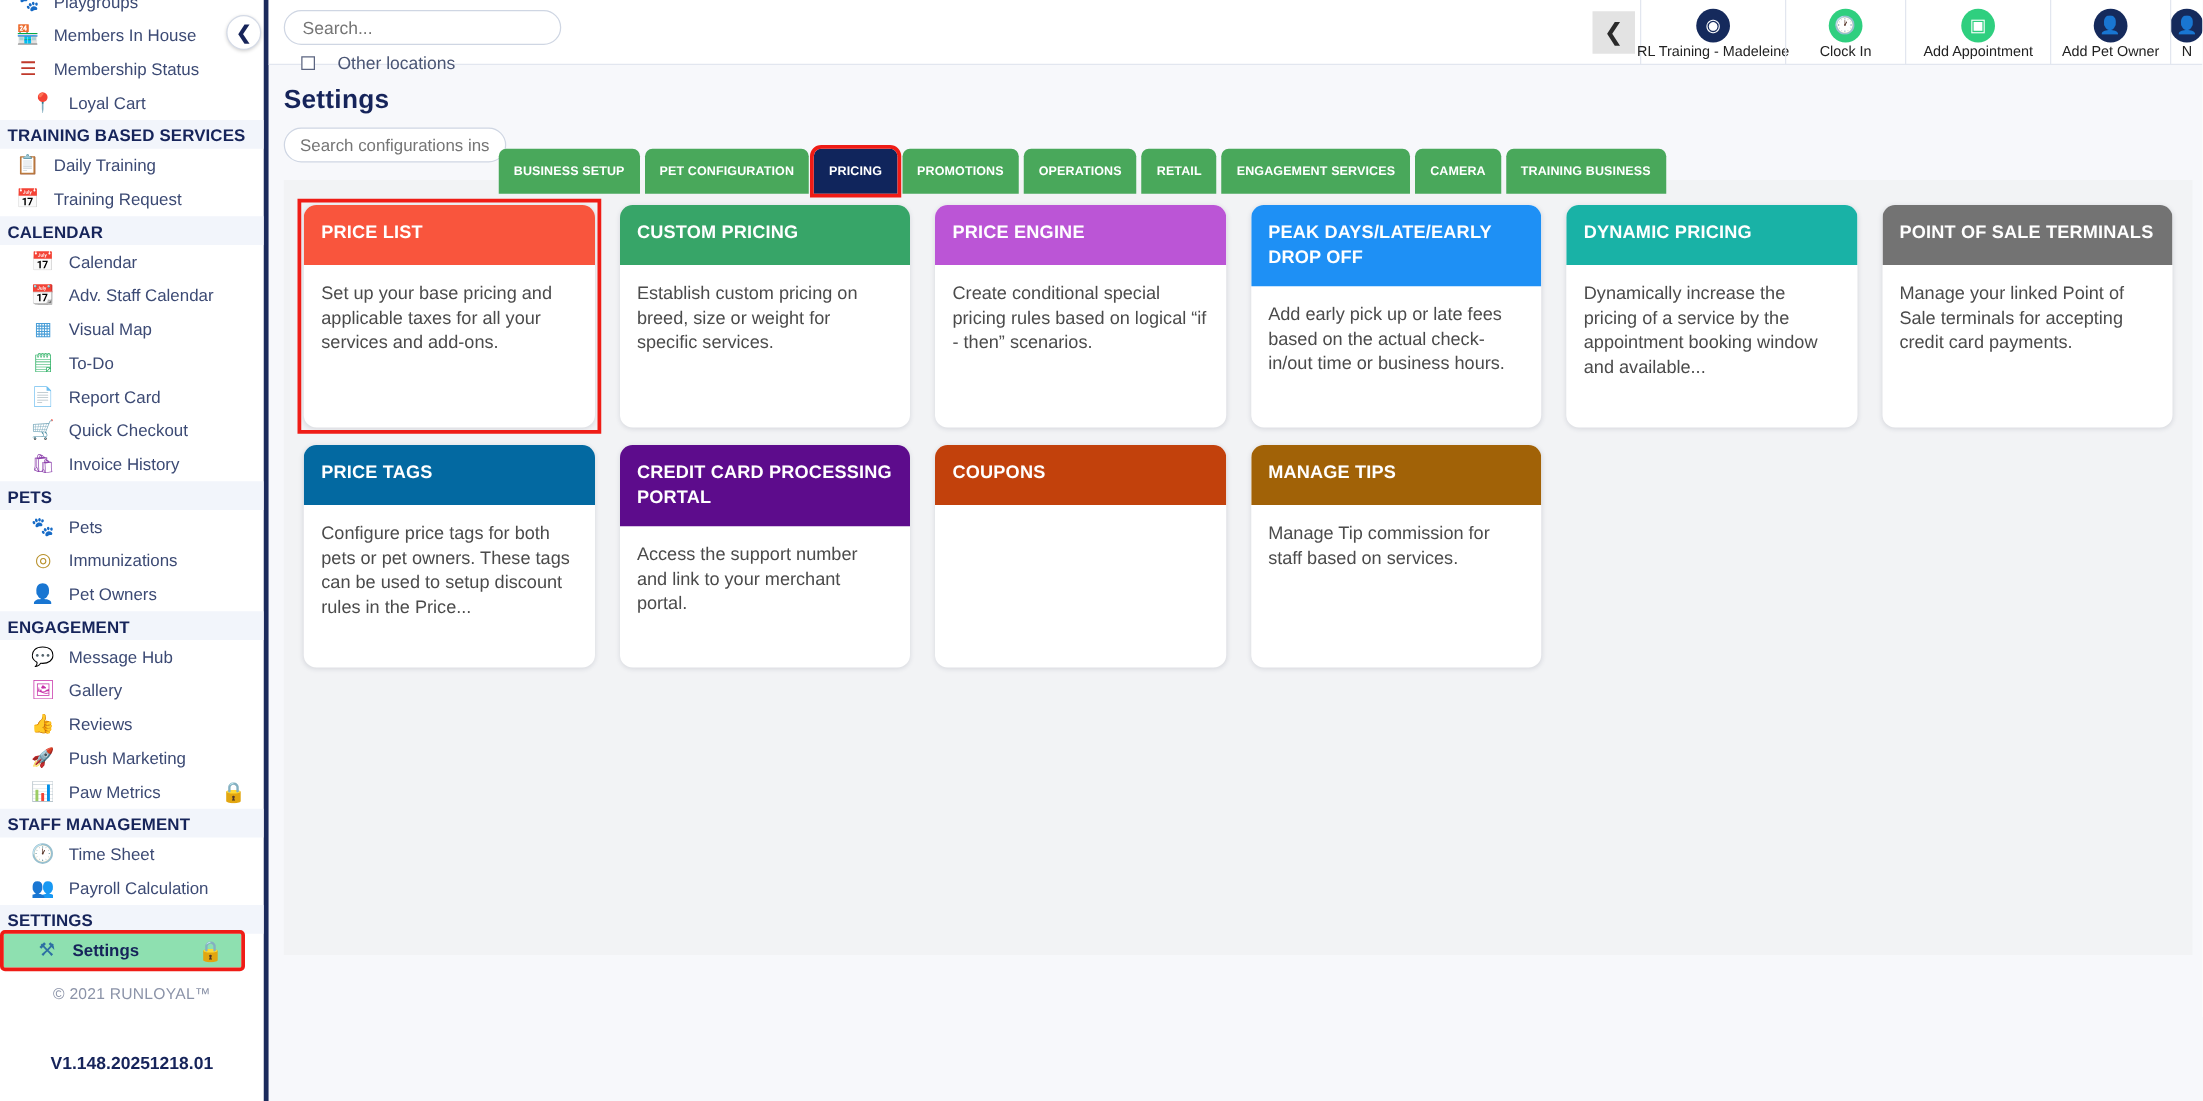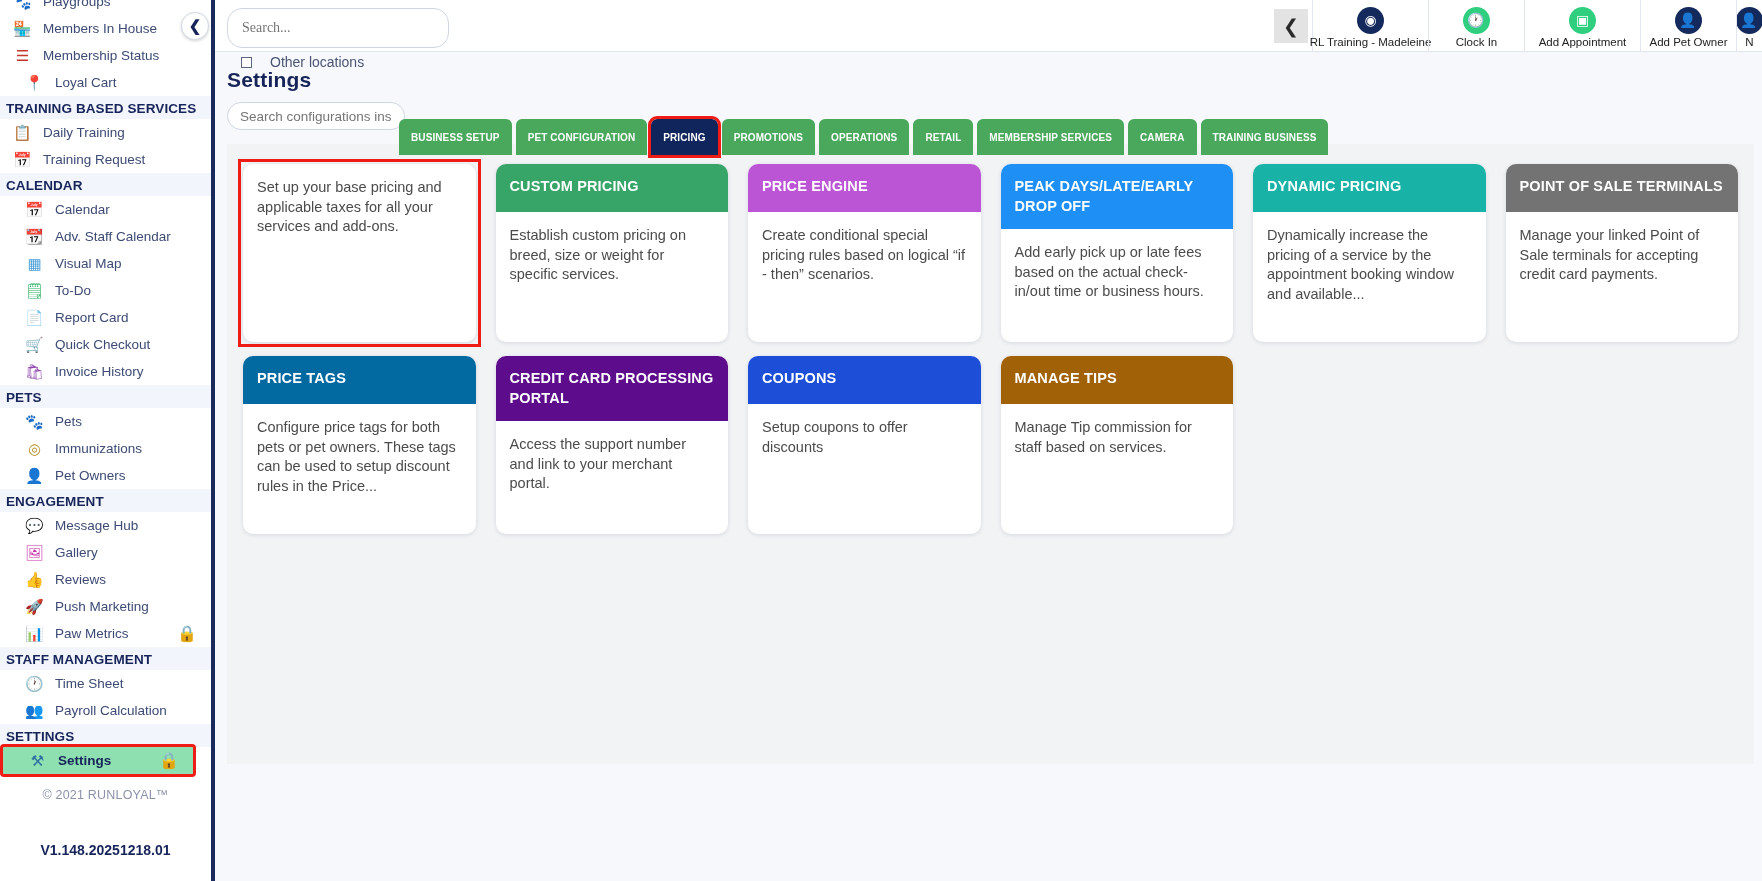--- a/index.html
+++ b/index.html
@@ -80,24 +80,24 @@
   .main { flex: 1; display: flex; flex-direction: column; position: relative; background:#f7f8fb; }
 
   .topbar {
     height: 52px; background: #ffffff;
     display: flex; align-items: flex-start;
     position: relative; flex: 0 0 52px;
     border-bottom: 1px solid #e2e6ef;
   }
   .search-wrap { padding: 8px 0 0 12px; }
   .search-box {
-    width: 222px; height: 40px;
+    width: 222px; height: 28px;
     border: 1px solid #cfd6e3; border-radius: 15px;
     padding: 0 14px; font-size: 14px; color: #5b6480;
-    font-family: Liberation Serif, serif;
+    font-family: Liberation Sans, sans-serif;
     outline: none; background:#fff;
   }
   .other-loc { display: flex; align-items: center; gap: 6px; margin: 6px 0 0 14px; }
   .other-loc .cb {
     width: 11px; height: 11px; border: 1.4px solid #5b6480; background: #fff;
   }
   .other-loc .txt { font-size: 14px; color: #4a5574; margin-left: 12px; }
 
   .topbar-right {
     position: absolute; right: 0; top: 0; height: 52px;
@@ -366,27 +366,28 @@
       <input class="cfg-search" type="text" placeholder="Search configurations insi" style="">
 
       <div class="panel">
         <div class="tabs" id="tabs-row">
             <div class="tab">BUSINESS SETUP</div>
             <div class="tab">PET CONFIGURATION</div>
             <div class="tab active">PRICING</div>
             <div class="tab">PROMOTIONS</div>
             <div class="tab">OPERATIONS</div>
             <div class="tab">RETAIL</div>
-            <div class="tab">MEMBERSHIP SERVICES</div>
+            <div class="tab">ENGAGEMENT SERVICES</div>
             <div class="tab">CAMERA</div>
             <div class="tab">TRAINING BUSINESS</div>
           </div>
         <div class="cards-grid" id="cards-grid">
             <div class="card-wrap highlight">
               <div class="card">
+                <div class="card-head" style="background: rgb(249, 85, 61);">PRICE LIST</div>
                 <div class="card-body">Set up your base pricing and applicable taxes for all your services and add-ons.</div>
               </div>
             </div>
             <div class="card-wrap">
               <div class="card">
                 <div class="card-head" style="background: rgb(55, 165, 104);">CUSTOM PRICING</div>
                 <div class="card-body">Establish custom pricing on breed, size or weight for specific services.</div>
               </div>
             </div>
             <div class="card-wrap">
@@ -420,22 +421,21 @@
               </div>
             </div>
             <div class="card-wrap">
               <div class="card">
                 <div class="card-head" style="background: rgb(93, 12, 140);">CREDIT CARD PROCESSING PORTAL</div>
                 <div class="card-body">Access the support number and link to your merchant portal.</div>
               </div>
             </div>
             <div class="card-wrap">
               <div class="card">
-                <div class="card-head" style="background: #1d4ed8;">COUPONS</div>
-                <div class="card-body">Setup coupons to offer discounts</div>
+                <div class="card-head" style="background: #c2410c;">COUPONS</div>
               </div>
             </div>
             <div class="card-wrap">
               <div class="card">
                 <div class="card-head" style="background: #a16207;">MANAGE TIPS</div>
                 <div class="card-body">Manage Tip commission for staff based on services.</div>
               </div>
             </div>
           </div>
       </div>

